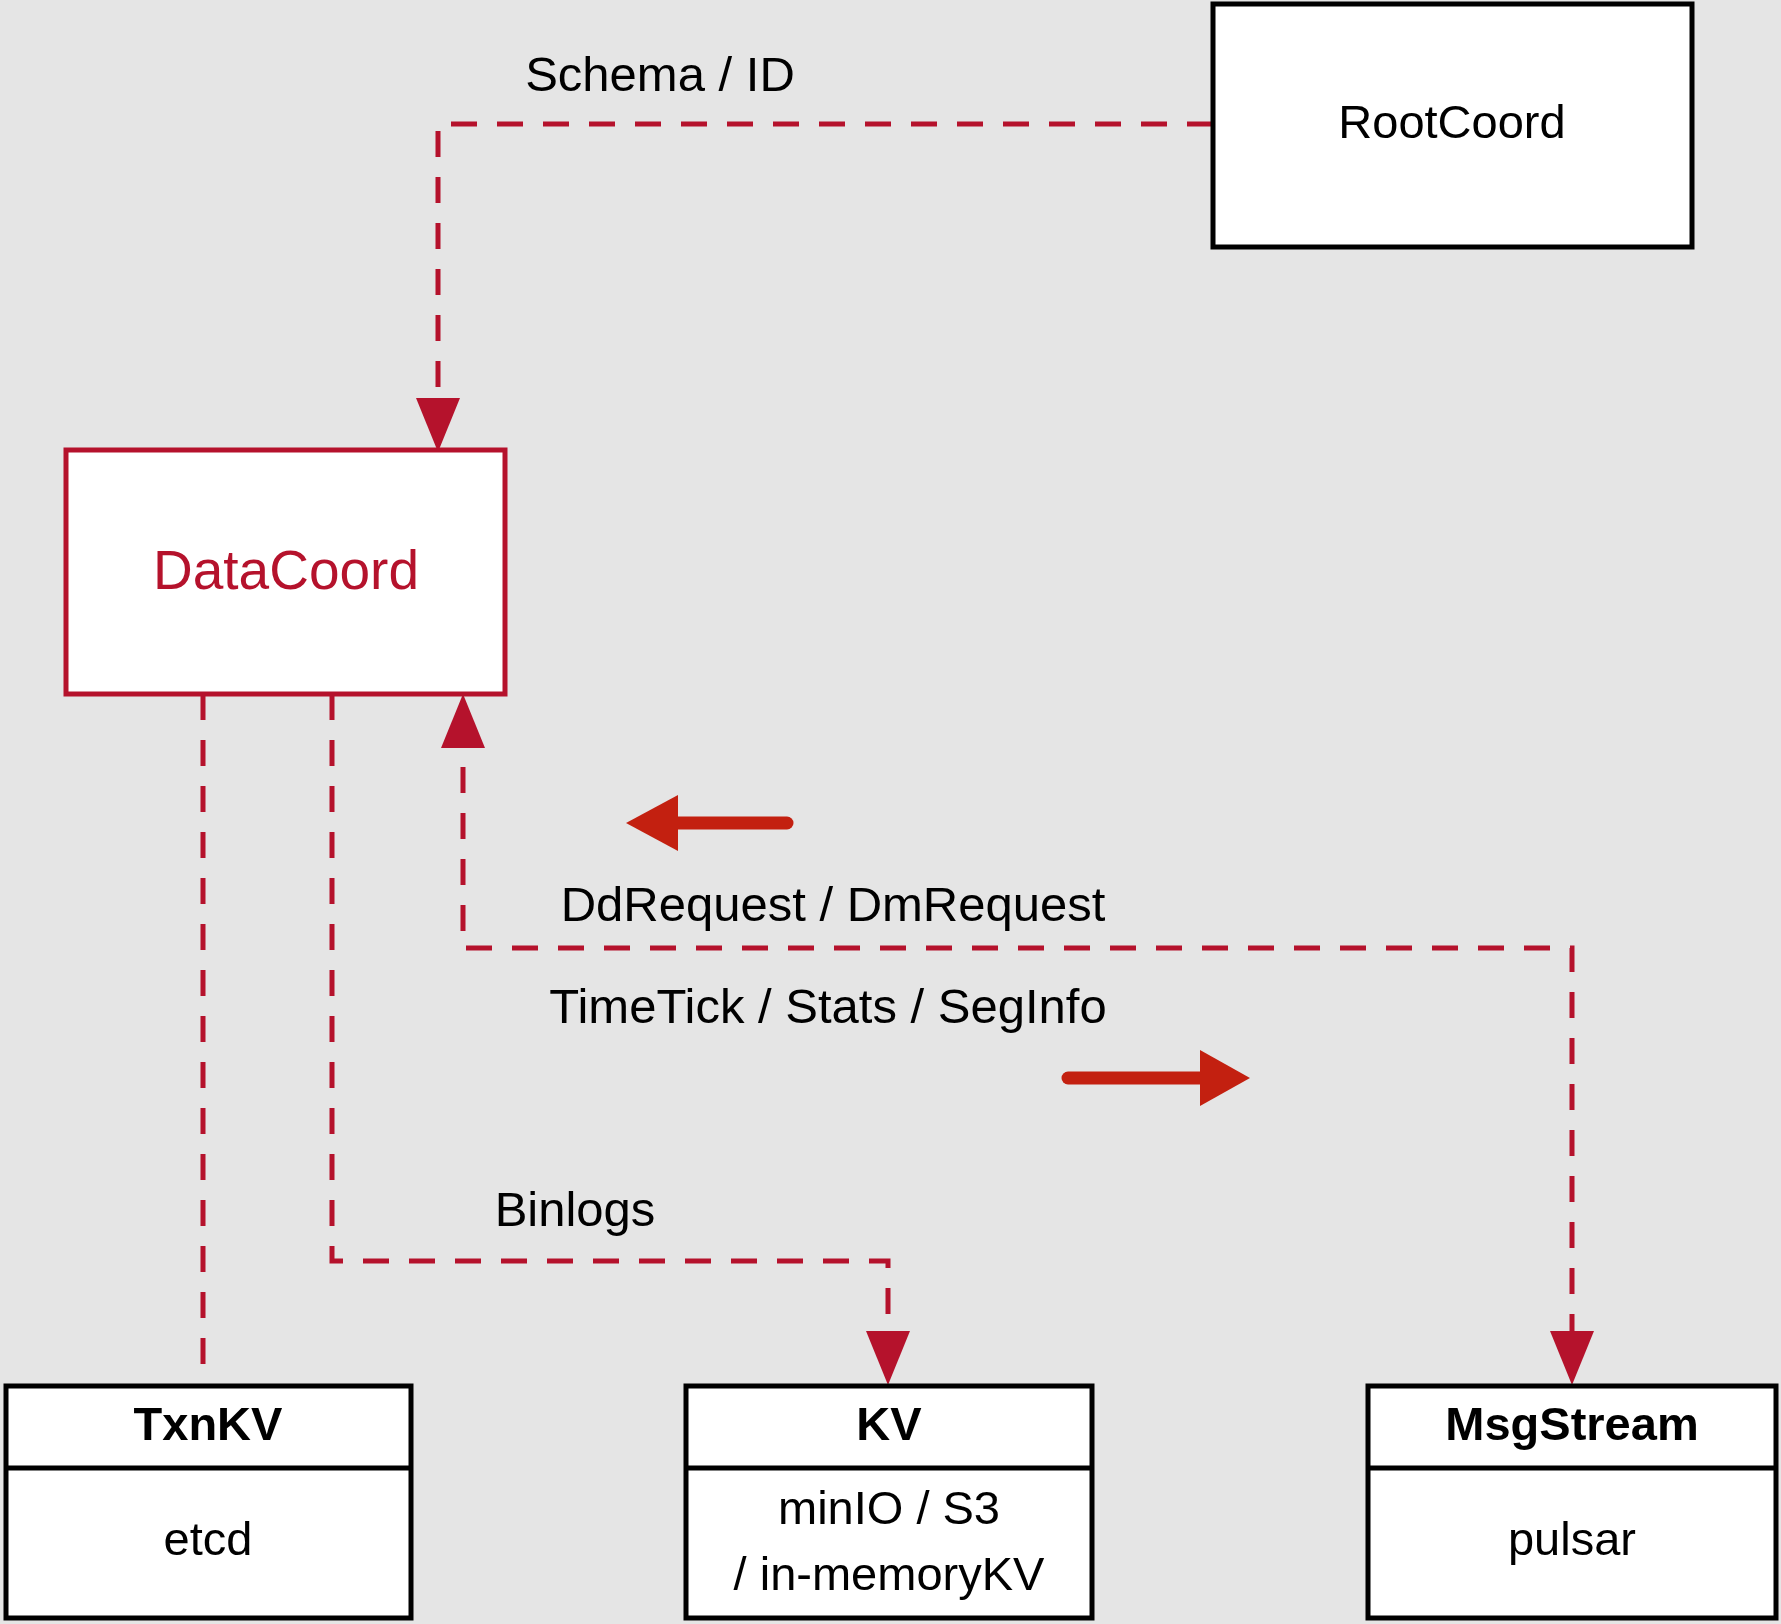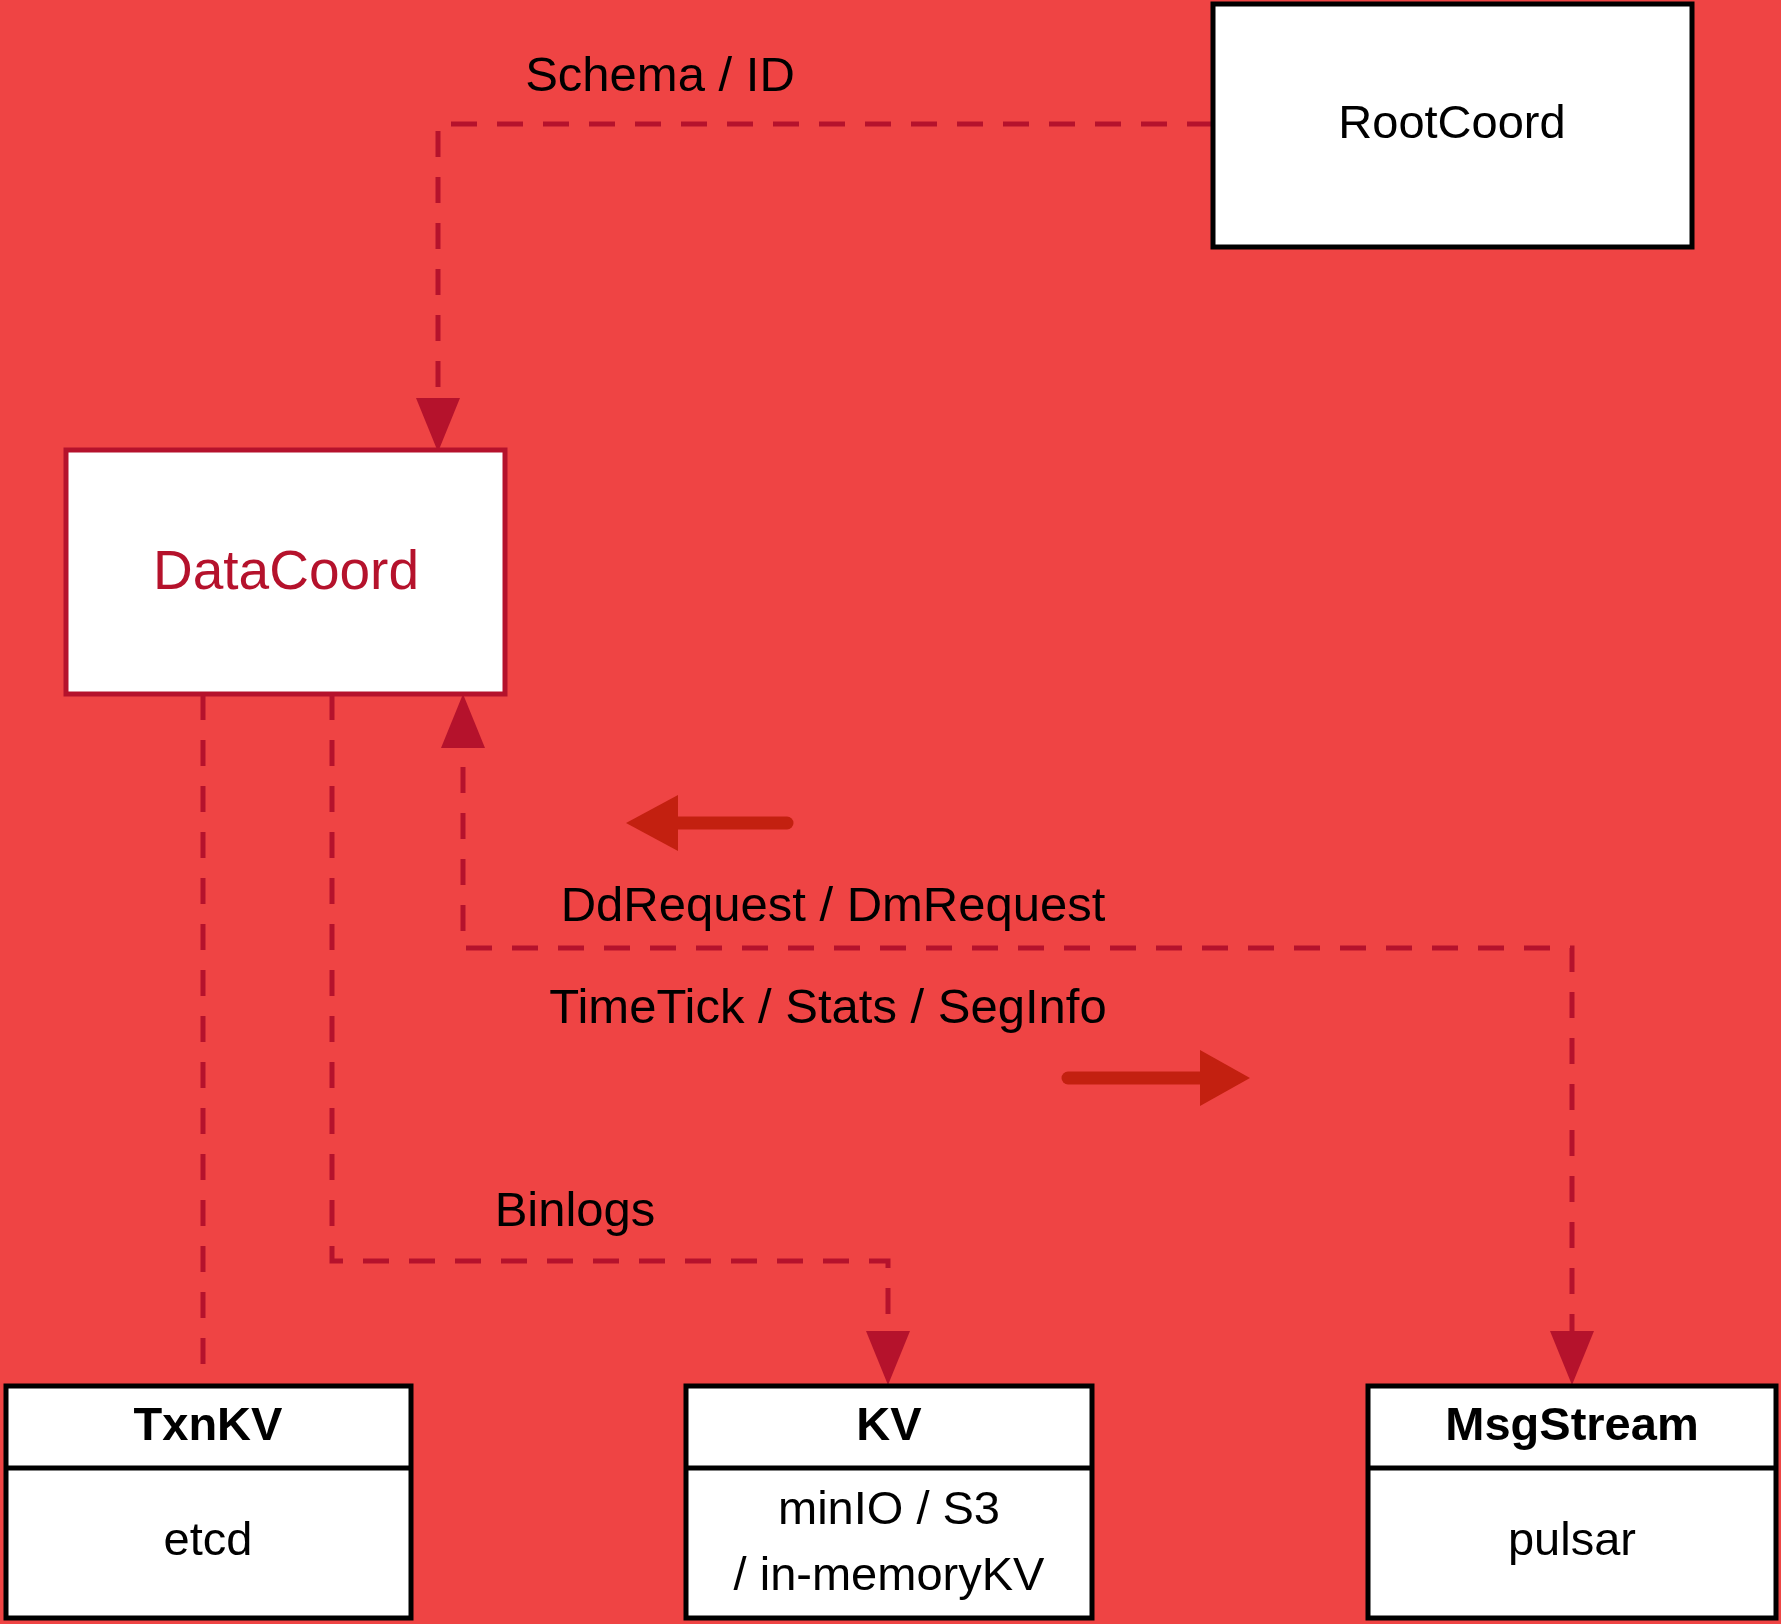--- a/index.html
+++ b/index.html
@@ -8,21 +8,21 @@
     padding: 0;
     background: #ffffff;
   }
   body {
     font-family: "Liberation Sans", sans-serif;
   }
   #diagram-root {
     position: relative;
     width: 1781px;
     height: 1624px;
-    background: #ef4444;
+    background: #e5e5e5;
     overflow: hidden;
   }
   svg.diagram-canvas {
     display: block;
     width: 1781px;
     height: 1624px;
   }
   .node-box-black {
     stroke: #000000;
     stroke-width: 5;

